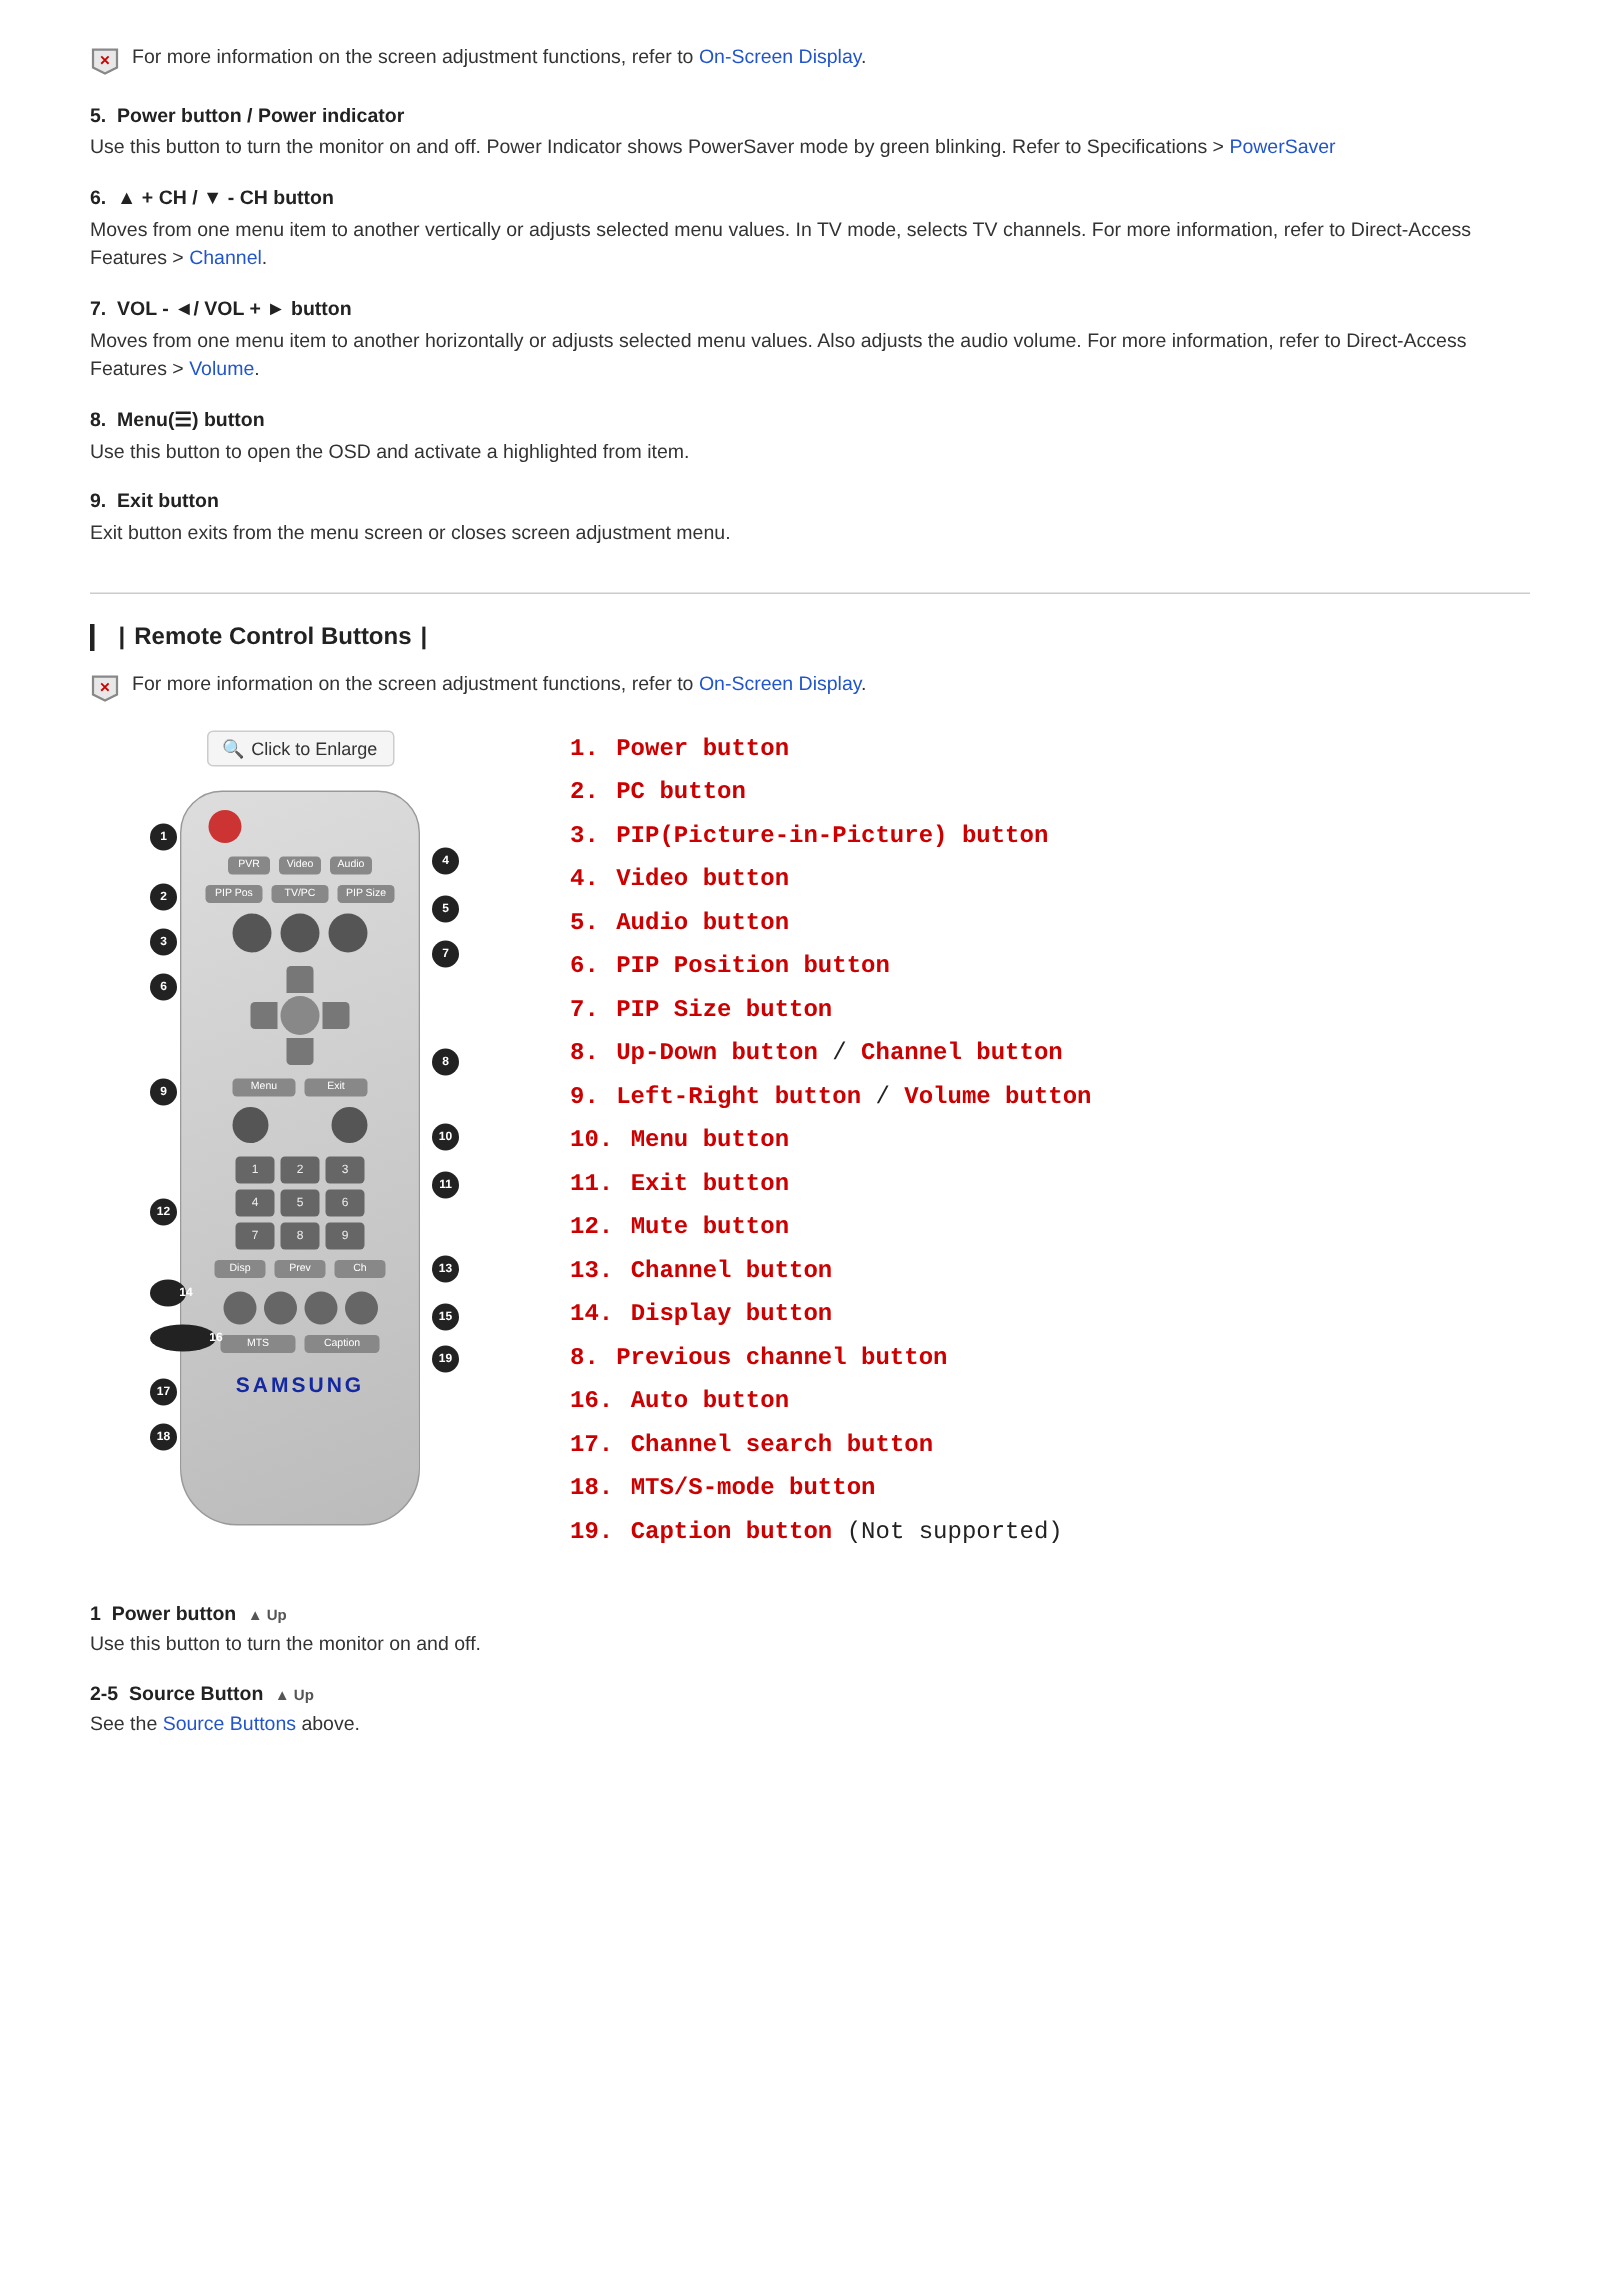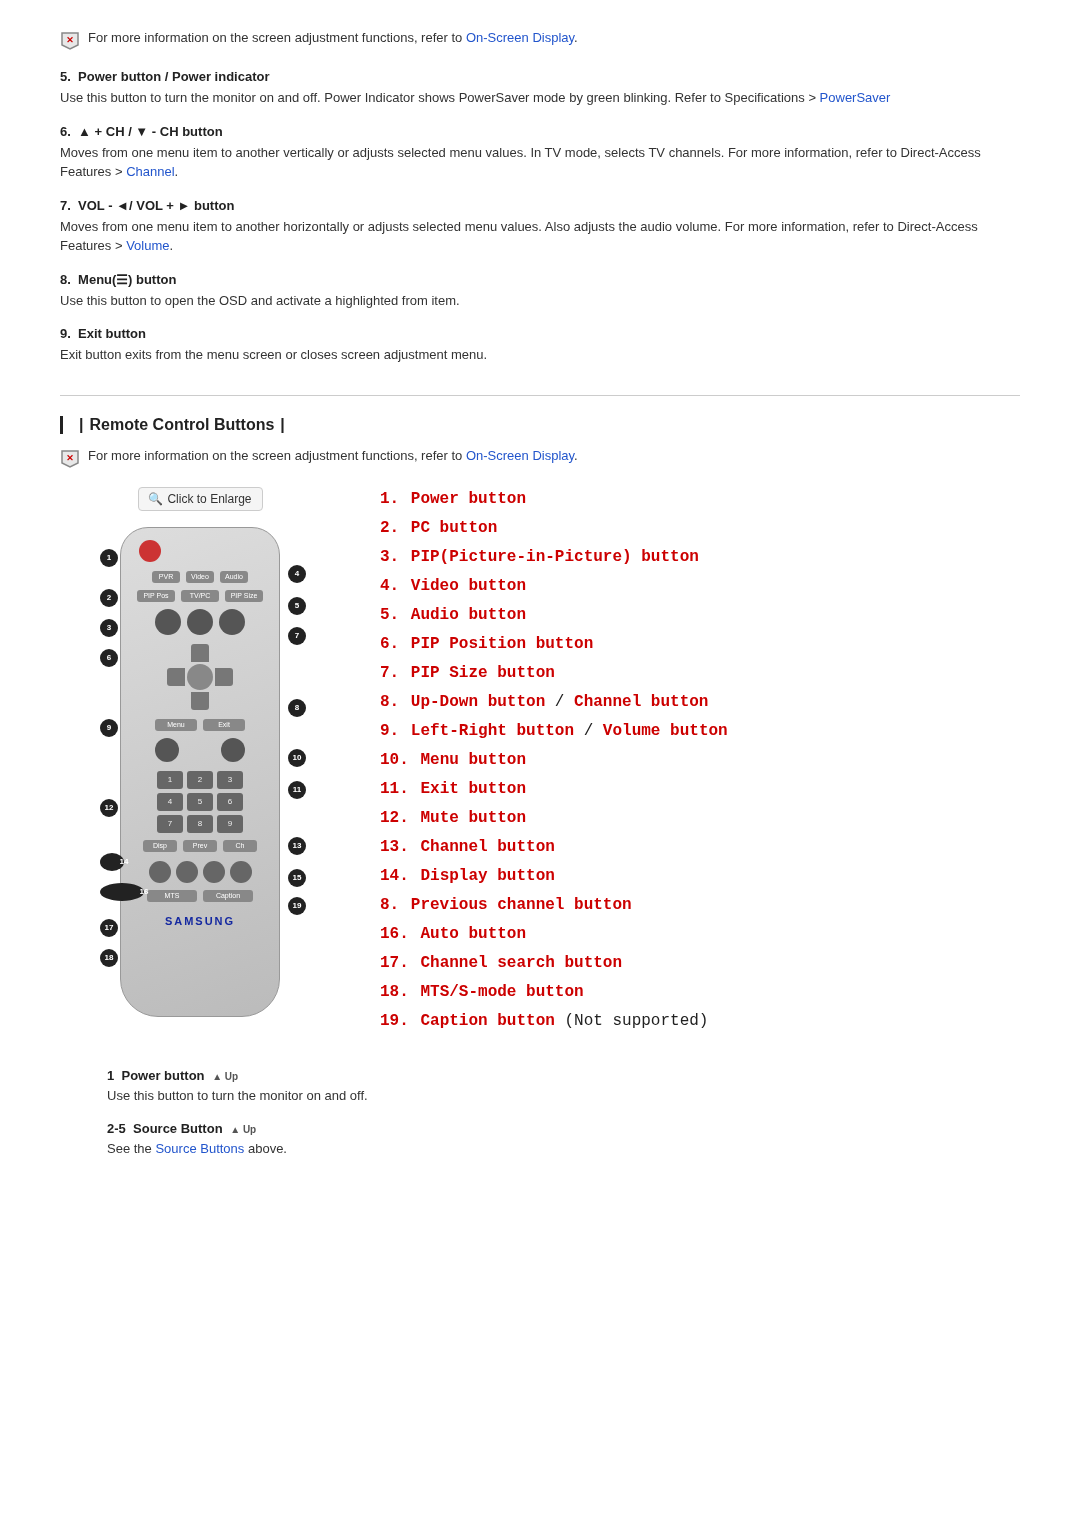--- a/index.html
+++ b/index.html
@@ -115,21 +115,20 @@
     }
     .remote-list ol li .ltext-black {
       font-weight: normal;
       color: #222;
     }
     .bottom-details {
       margin-top: 10px;
     }
     .bottom-details .bitem {
       margin-bottom: 16px;
-      margin-left: 47px;
     }
     .bottom-details .bitem-title {
       font-weight: bold;
       font-size: 13px;
       margin-bottom: 3px;
     }
     .bottom-details .bitem-desc {
       font-size: 13px;
       color: #333;
       line-height: 1.5;
@@ -236,21 +235,21 @@
       justify-content: center;
       margin: 2px 0;
     }
     .rc-bottom-circle {
       background: #666;
       border-radius: 50%;
       width: 22px;
       height: 22px;
     }
     .rc-samsung {
-      font-size: 11px;
+      font-size: 14px;
       font-weight: bold;
       color: #1428A0;
       letter-spacing: 2px;
       margin-top: 6px;
     }
     
     .num-circle {
       position: absolute;
       background: #222;
       color: #fff;

